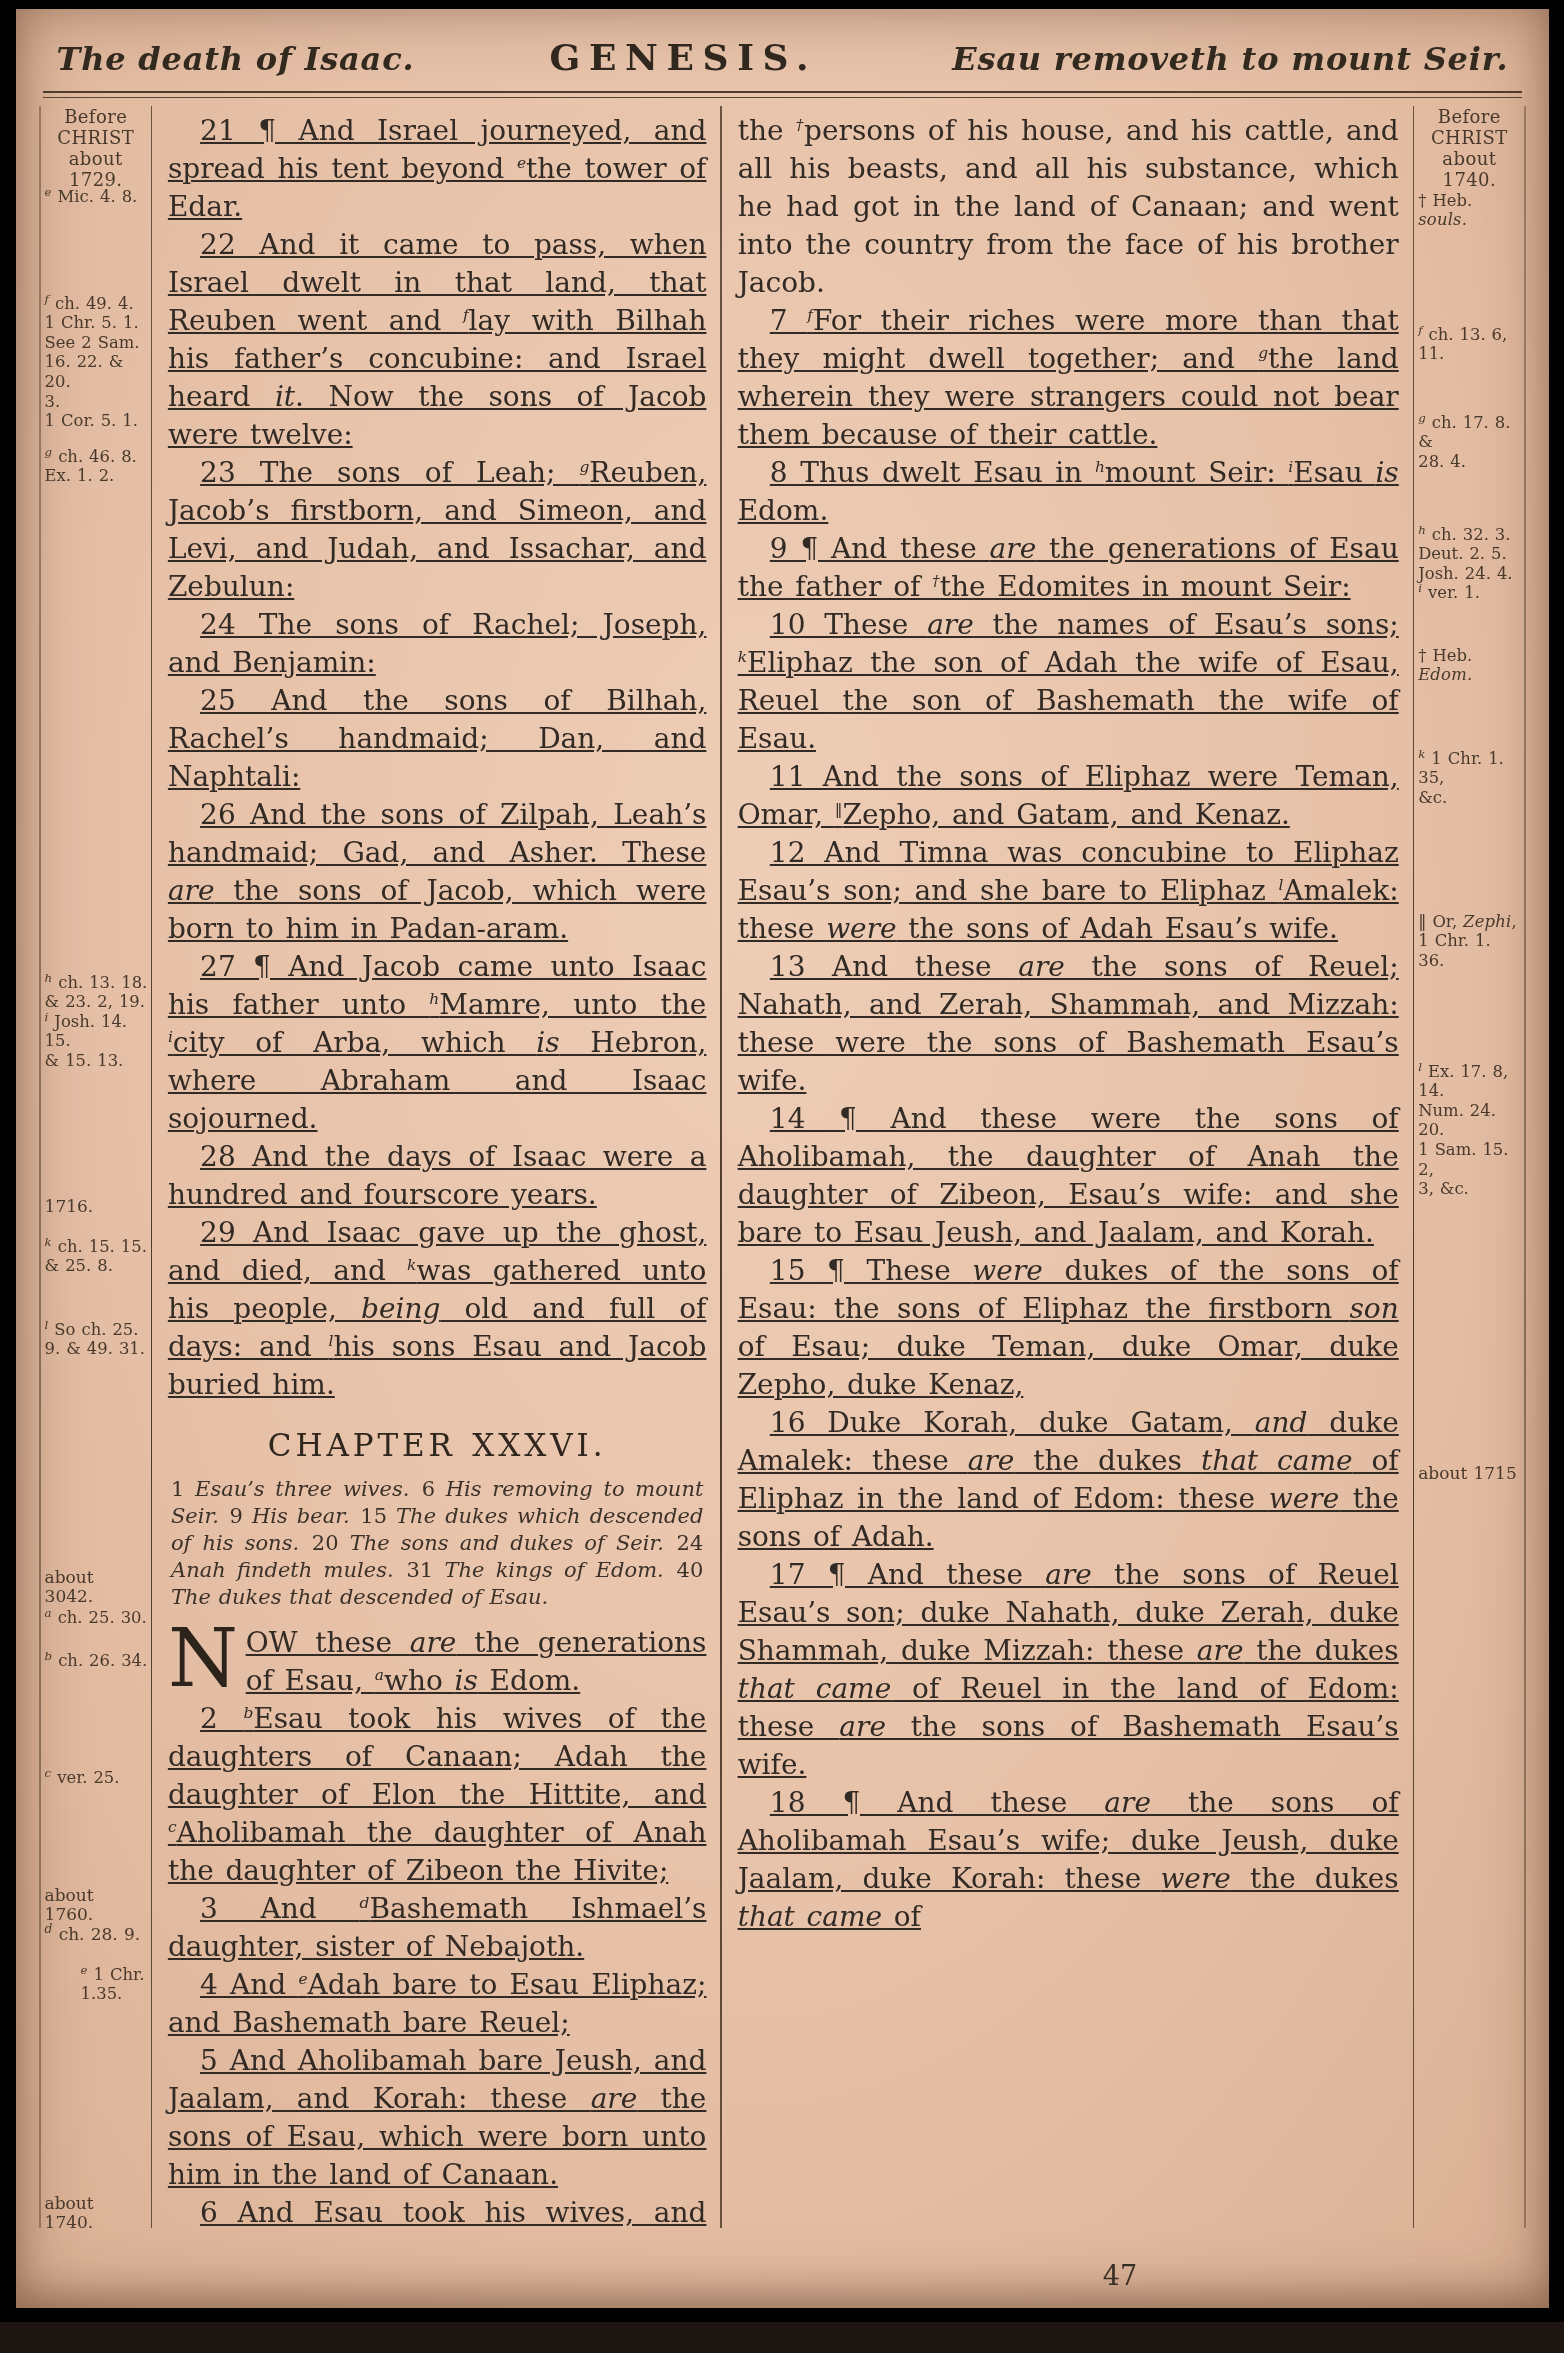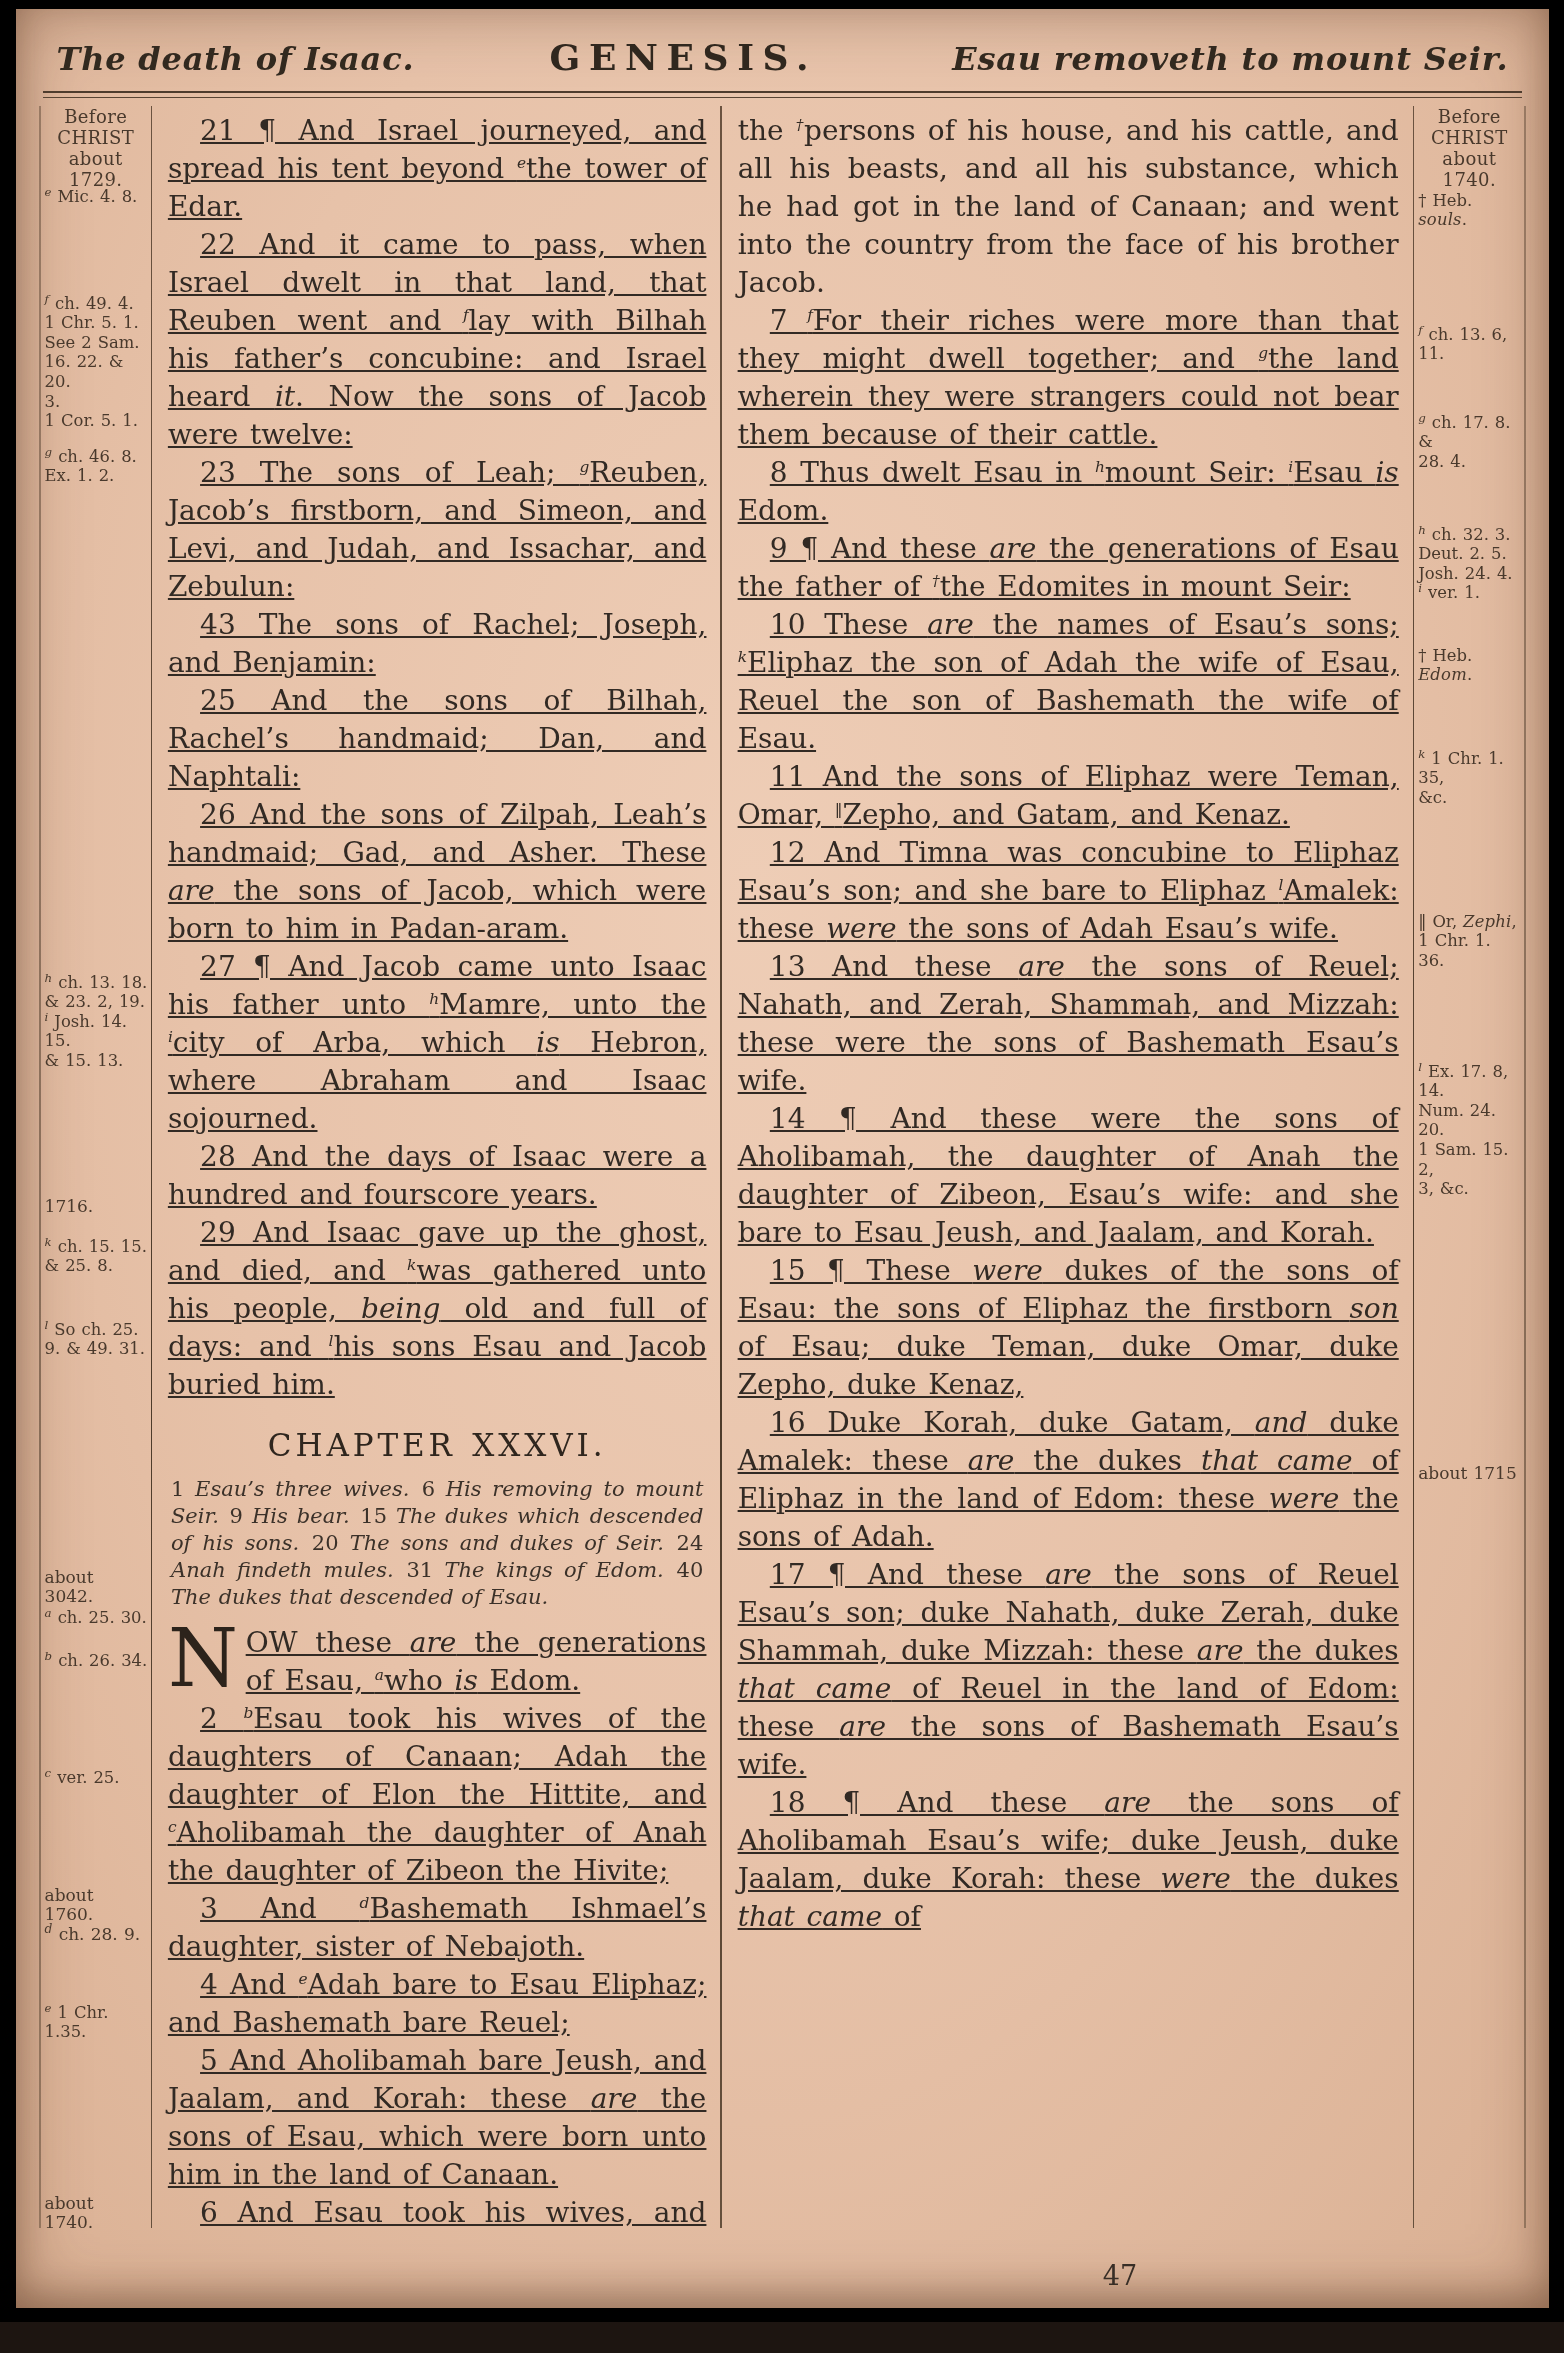--- a/index.html
+++ b/index.html
@@ -93,32 +93,32 @@
           <div class="note" style="top: 341px;"><sup>g</sup> ch. 46. 8.<br>Ex. 1. 2.</div>
           <div class="note" style="top: 867px;"><sup>h</sup> ch. 13. 18.<br>&amp; 23. 2, 19.<br><sup>i</sup> Josh. 14. 15.<br>&amp; 15. 13.</div>
           <div class="note date" style="top: 1091px;">1716.</div>
           <div class="note" style="top: 1131px;"><sup>k</sup> ch. 15. 15.<br>&amp; 25. 8.</div>
           <div class="note" style="top: 1214px;"><sup>l</sup> So ch. 25.<br>9. &amp; 49. 31.</div>
           <div class="note date" style="top: 1462px;">about 3042.</div>
           <div class="note" style="top: 1502px;"><sup>a</sup> ch. 25. 30.</div>
           <div class="note" style="top: 1545px;"><sup>b</sup> ch. 26. 34.</div>
           <div class="note" style="top: 1662px;"><sup>c</sup> ver. 25.</div>
           <div class="note date" style="top: 1780px;">about 1760.<br><sup>d</sup> ch. 28. 9.</div>
-          <div class="note" style="top: 1897px;"><sup>e</sup> 1 Chr. 1.35.</div>
+          <div class="note" style="top: 1859px; margin-left: 36px;"><sup>e</sup> 1 Chr. 1.35.</div>
           <div class="note date" style="top: 2088px;">about 1740.</div>
         </div>
 
       <div class="vr"></div>
 
       <div class="text-col">
 
       <p class="block verse">21 ¶ And Israel journeyed, and spread his tent beyond <sup>e</sup>the tower of Edar.</p>
           <p class="block verse">22 And it came to pass, when Israel dwelt in that land, that Reuben went and <sup>f</sup>lay with Bilhah his father’s concubine: and Israel heard <i>it</i>. Now the sons of Jacob were twelve:</p>
           <p class="block verse">23 The sons of Leah; <sup>g</sup>Reuben, Jacob’s firstborn, and Simeon, and Levi, and Judah, and Issachar, and Zebulun:</p>
-          <p class="block verse">43 The sons of Rachel; Joseph, and Benjamin:</p>
+          <p class="block verse">24 The sons of Rachel; Joseph, and Benjamin:</p>
           <p class="block verse">25 And the sons of Bilhah, Rachel’s handmaid; Dan, and Naphtali:</p>
           <p class="block verse">26 And the sons of Zilpah, Leah’s handmaid; Gad, and Asher. These <i>are</i> the sons of Jacob, which were born to him in Padan-aram.</p>
           <p class="block verse">27 ¶ And Jacob came unto Isaac his father unto <sup>h</sup>Mamre, unto the <sup>i</sup>city of Arba, which <i>is</i> Hebron, where Abraham and Isaac sojourned.</p>
           <p class="block verse">28 And the days of Isaac were a hundred and fourscore years.</p>
           <p class="block verse">29 And Isaac gave up the ghost, and died, and <sup>k</sup>was gathered unto his people, <i>being</i> old and full of days: and <sup>l</sup>his sons Esau and Jacob buried him.</p>
           <p class="block chapter">CHAPTER XXXVI.</p>
           <p class="block summary">1 <i>Esau’s three wives.</i> 6 <i>His removing to mount Seir.</i> 9 <i>His bear.</i> 15 <i>The dukes which descended of his sons.</i> 20 <i>The sons and dukes of Seir.</i> 24 <i>Anah findeth mules.</i> 31 <i>The kings of Edom.</i> 40 <i>The dukes that descended of Esau.</i></p>
           <p class="block verse first"><span class="dropcap">N</span>OW these <i>are</i> the generations of Esau, <sup>a</sup>who <i>is</i> Edom.</p>
           <p class="block verse">2 <sup>b</sup>Esau took his wives of the daughters of Canaan; Adah the daughter of Elon the Hittite, and <sup>c</sup>Aholibamah the daughter of Anah the daughter of Zibeon the Hivite;</p>
           <p class="block verse">3 And <sup>d</sup>Bashemath Ishmael’s daughter, sister of Nebajoth.</p>

